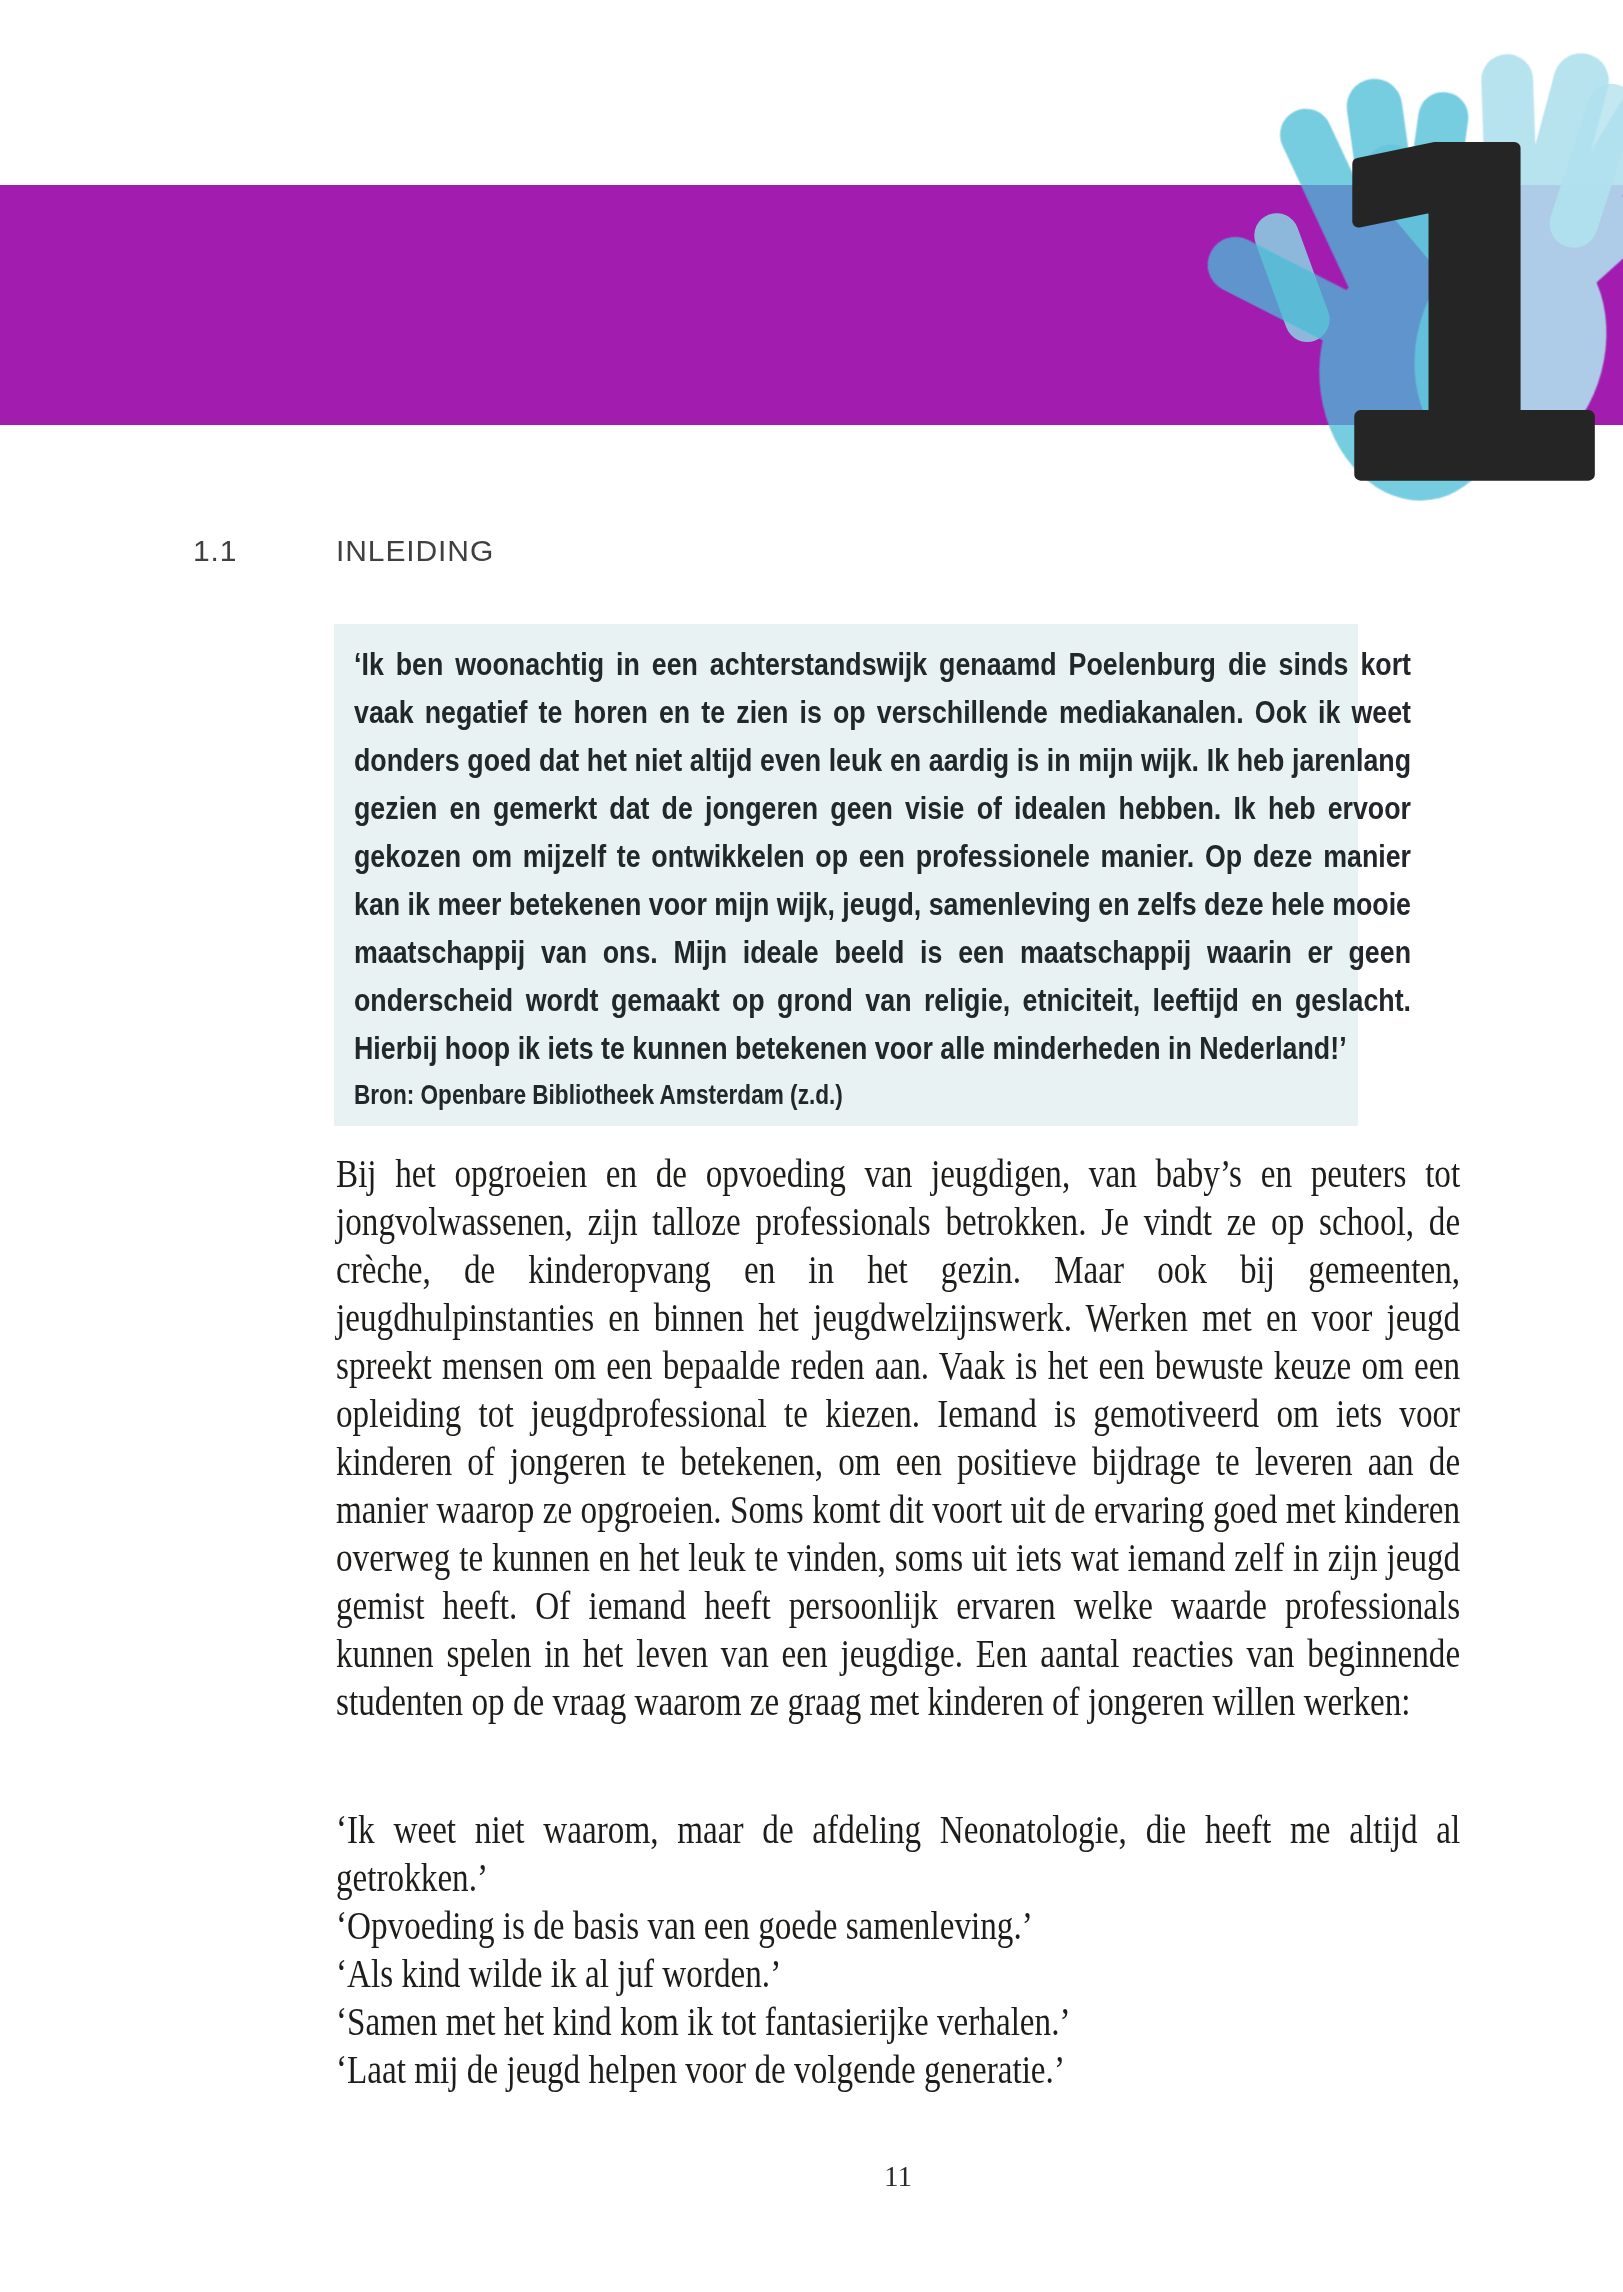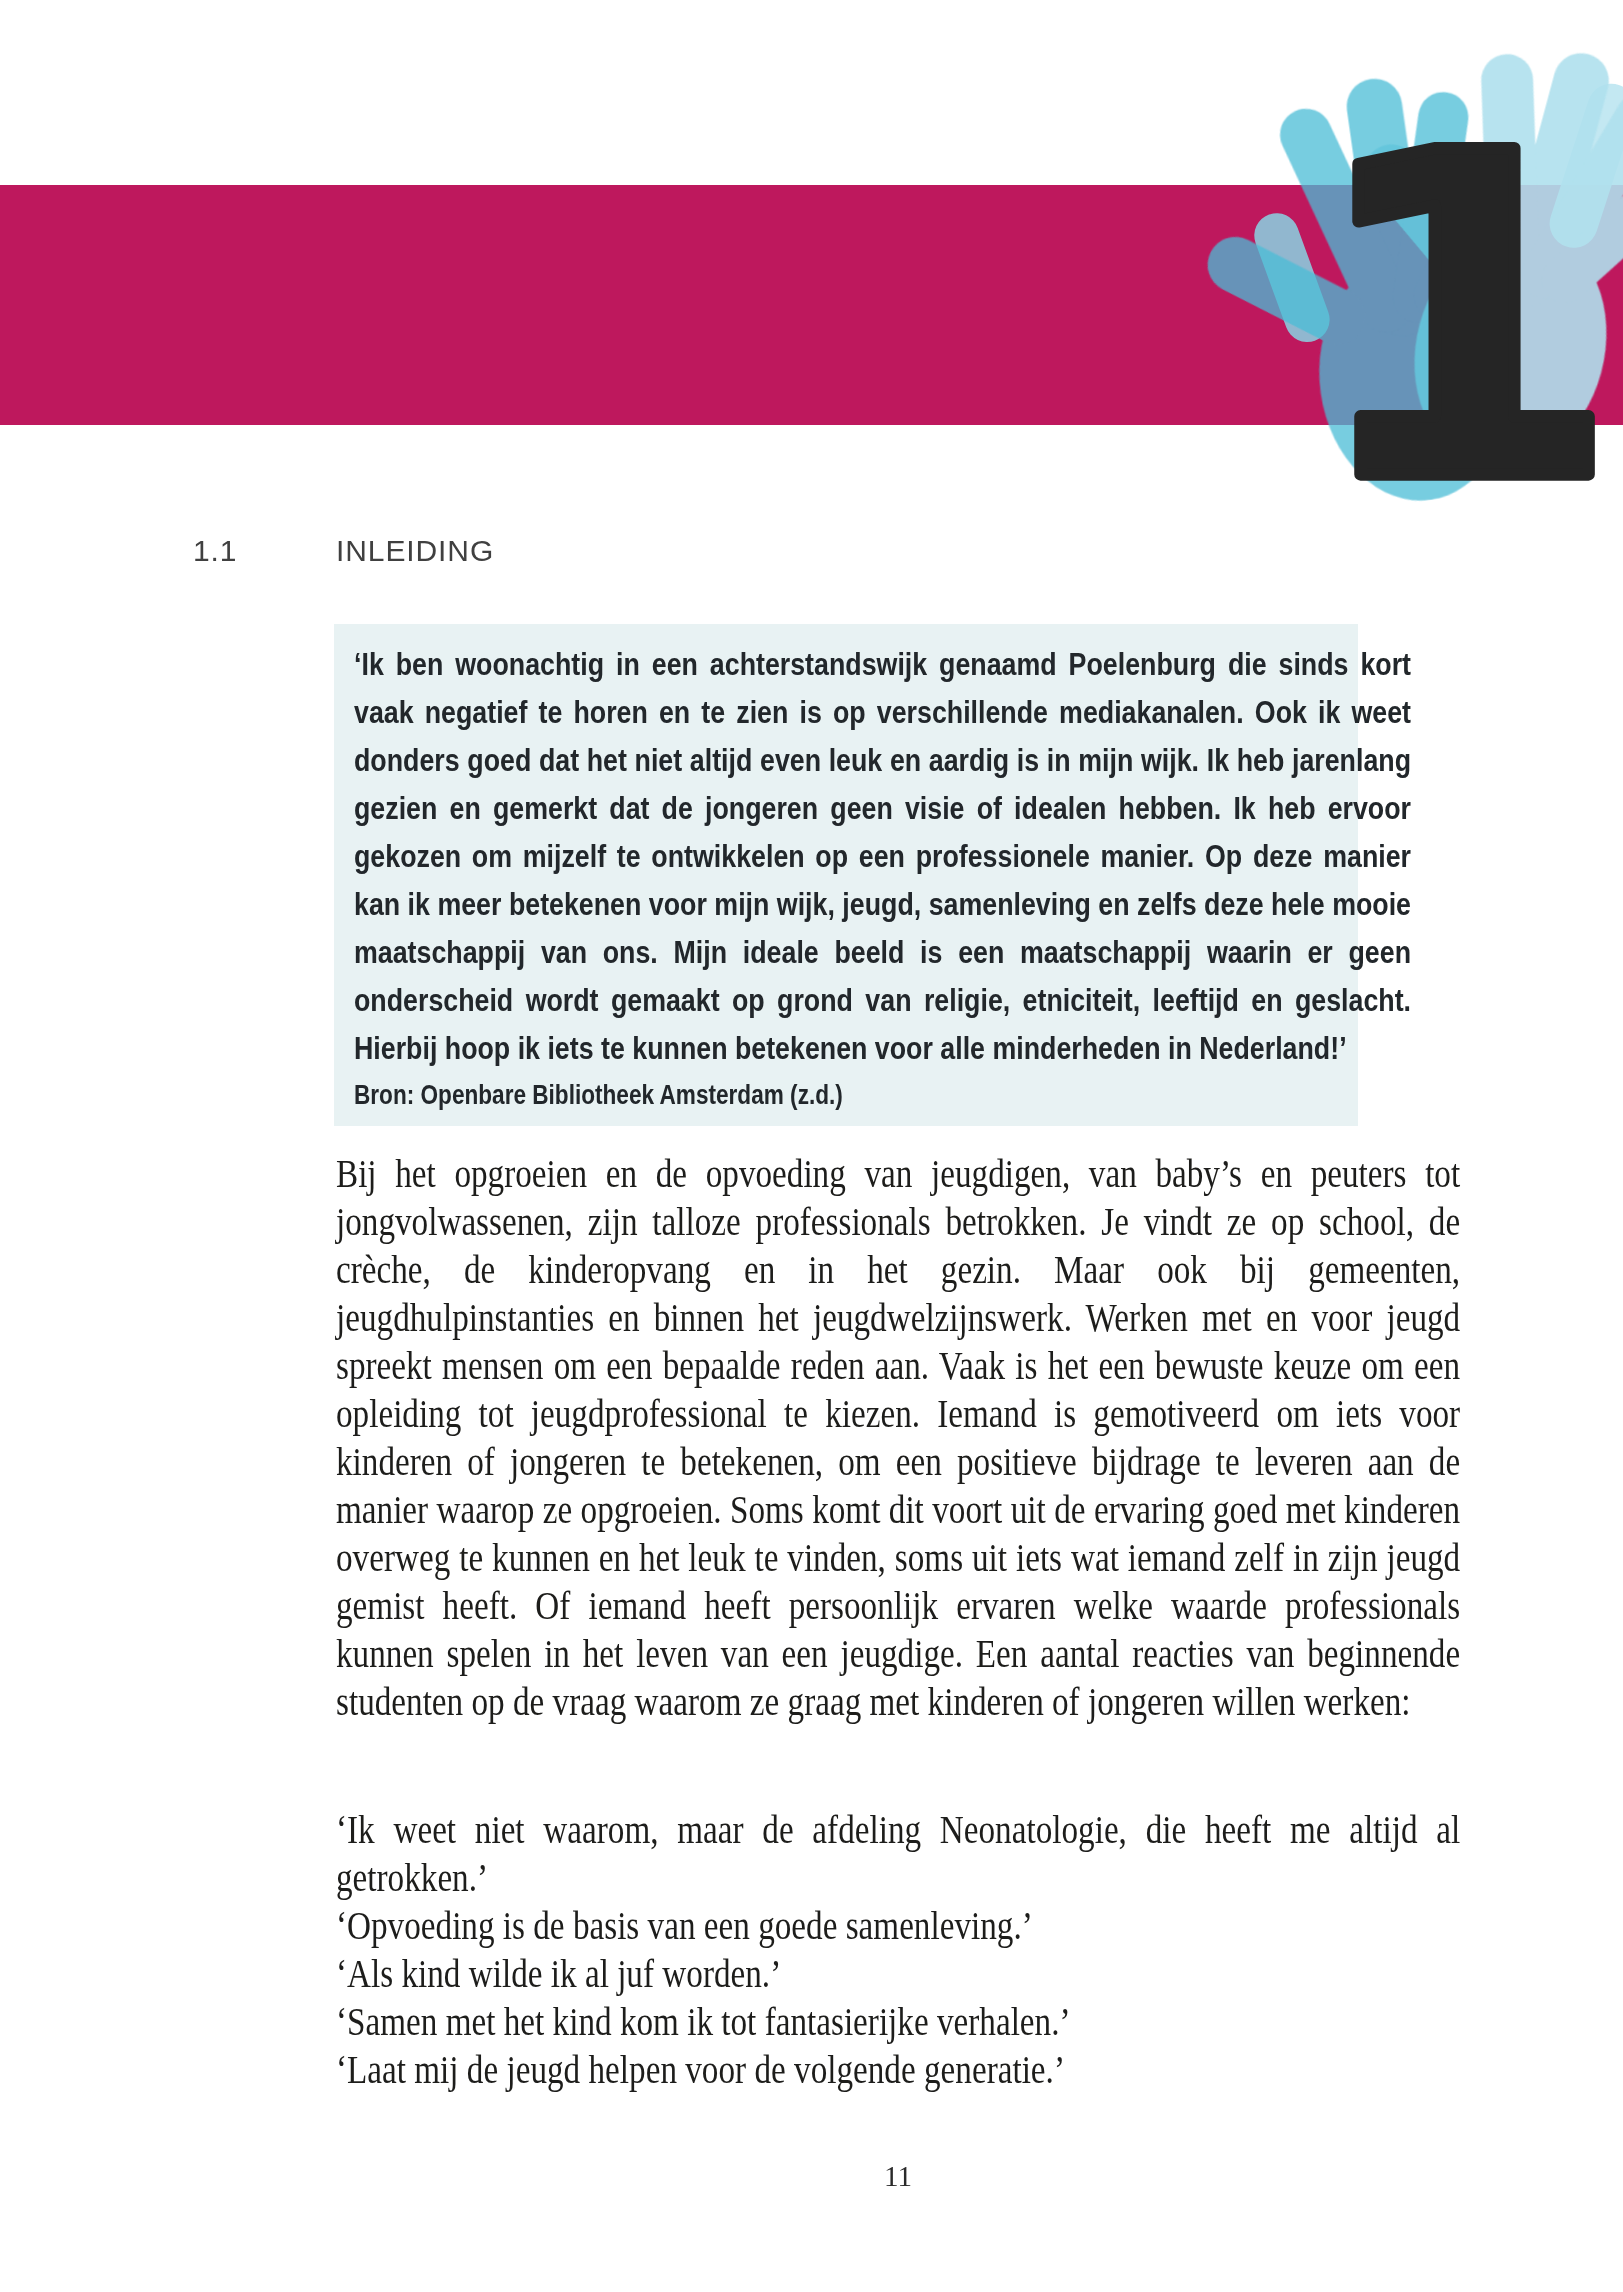--- a/index.html
+++ b/index.html
@@ -8,21 +8,21 @@
     width:1624px;height:2293px;
     background:#ffffff;
     overflow:hidden;
     font-family:"Liberation Serif", serif;
     color:#1c1c1c;
   }
 
   
   .banner{
     position:absolute;left:0;top:185px;width:1624px;height:240px;
-    background:#be185d;
+    background:#a21caf;
   }
   .banner-title{
     position:absolute;left:193px;top:215px;
     font-family:"Liberation Sans", sans-serif;
     font-weight:bold;
     font-size:61px;line-height:95px;
     letter-spacing:0.9px;
     color:#ffffff;
     transform:scaleX(0.86);transform-origin:left top;
     white-space:nowrap;

